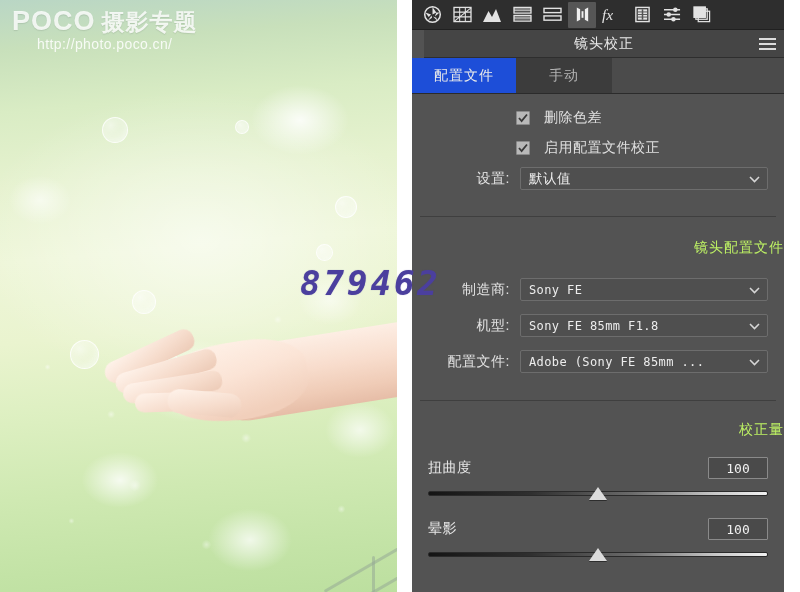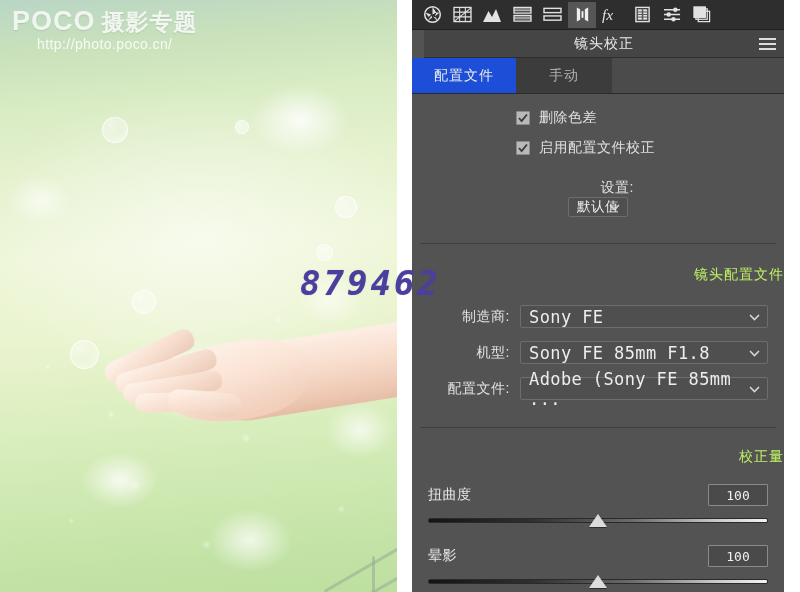--- a/index.html
+++ b/index.html
@@ -127,39 +127,39 @@
   #tabs { height:36px; background:#3c3c3c; display:flex; align-items:stretch; border-bottom:1px solid #2b2b2b; }
   .tab {
     display:flex; align-items:center; justify-content:center;
     font-size:14px; letter-spacing:1px; padding:0 22px; min-width:96px;
   }
   .tab.active { background:#1d4ed8; color:#eaeaea; }
   .tab.inactive { background:#3c3c3c; color:#b4b4b4; }
   #tabs .tab-fill { flex:1; background:#4b4b4b; }
 
   #body { padding:0; }
-  .check-row { display:flex; align-items:center; gap:9px; margin-left:104px; }
+  .check-row { display:flex; align-items:center; gap:14px; margin-left:104px; }
   .check-row:first-child { margin-top:15px; }
   .check-row + .check-row { margin-top:12px; }
   .cbox {
     width:14px; height:14px; background:#b9b9b9; border:1px solid #8b8b8b;
     position:relative; border-radius:1px; flex:none;
   }
   .cbox svg { position:absolute; left:1px; top:1px; }
   .check-label { font-size:14px; color:#e0e0e0; letter-spacing:.5px; }
 
   .field-row { display:flex; align-items:center; margin:0 16px; }
   .field-label { width:92px; text-align:right; padding-right:10px; font-size:14px; color:#e0e0e0; letter-spacing:.5px; }
   .select {
     flex:1; height:23px; background:#4f4f4f;
     border:1px solid #6d6d6d; border-radius:2px;
     display:flex; align-items:center; padding:0 8px; position:relative;
     font-size:12.5px; color:#ededed;
   }
-  .select .val { font-family:"DejaVu Sans Mono","Liberation Mono",monospace; font-size:17px; letter-spacing:.4px; }
+  .select .val { font-family:"DejaVu Sans Mono","Liberation Mono",monospace; font-size:12px; letter-spacing:.4px; }
   .select .val.cn { font-family:"Liberation Sans",sans-serif; font-size:13.5px; letter-spacing:.5px; }
   .select .chev { position:absolute; right:7px; top:50%; transform:translateY(-50%); }
 
   .sep { height:1px; background:#6a6a6a; margin:0 8px; border-bottom:1px solid #3f3f3f; }
 
   .section-title { text-align:right; font-size:14px; color:#bef264; letter-spacing:1px; }
 
   .slider-block { margin:0 16px; }
   .slider-head { display:flex; align-items:center; justify-content:space-between; }
   .slider-name { font-size:14px; color:#e6e6e6; letter-spacing:.5px; }
@@ -320,21 +320,21 @@
 
       <div class="check-row">
         <span class="cbox">
           <svg width="10" height="10" viewBox="0 0 10 10">
               <path d="M1 5 L3.6 8 L9 1.5" fill="none" stroke="#3a3a3a" stroke-width="1.8"></path>
             </svg>
         </span>
         <span class="check-label">启用配置文件校正</span>
       </div>
 
-      <div class="field-row" style="margin-top:22px;flex-direction:column;">
+      <div class="field-row" style="margin-top:10px;">
         <div class="field-label">设置:</div>
         <div class="select">
           <span class="val cn">默认值</span>
           <span class="chev">
             <svg width="11" height="7" viewBox="0 0 11 7">
                 <path d="M1 1 L5.5 5.6 L10 1" fill="none" stroke="#d6d6d6" stroke-width="1.5"></path>
               </svg>
           </span>
         </div>
       </div>

